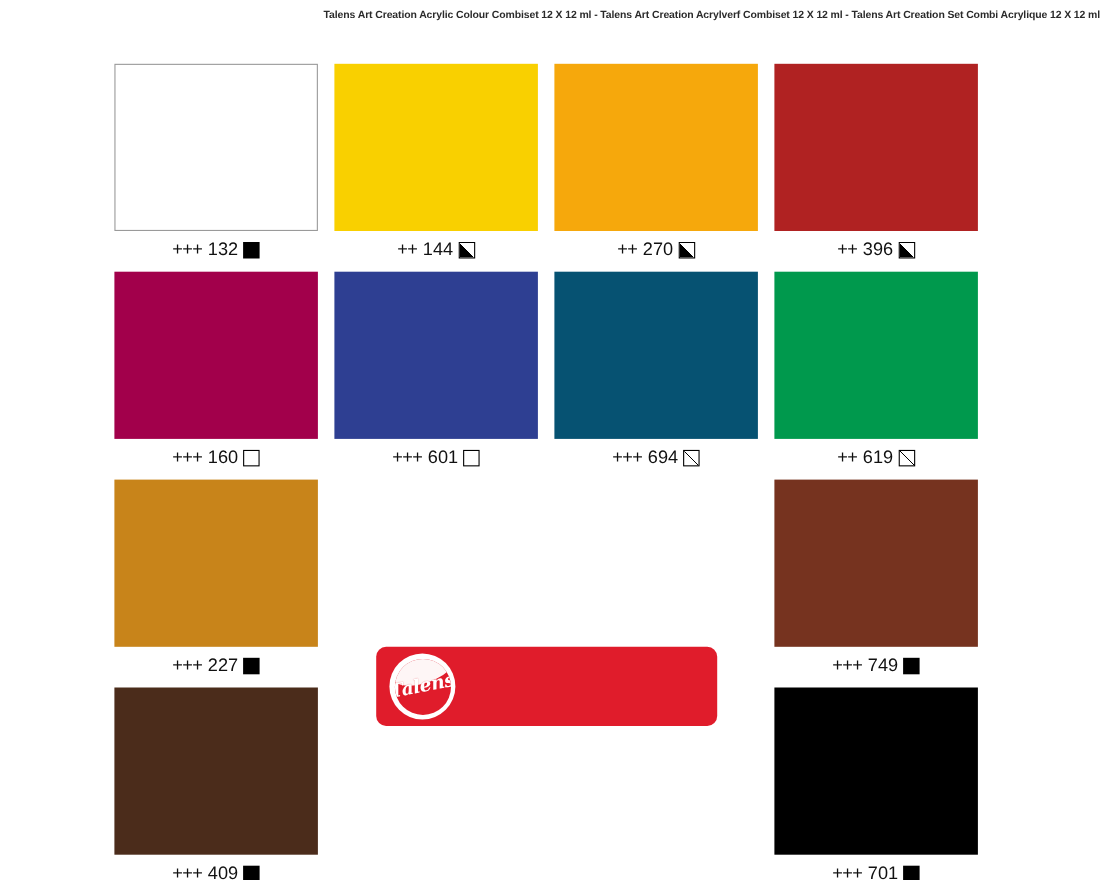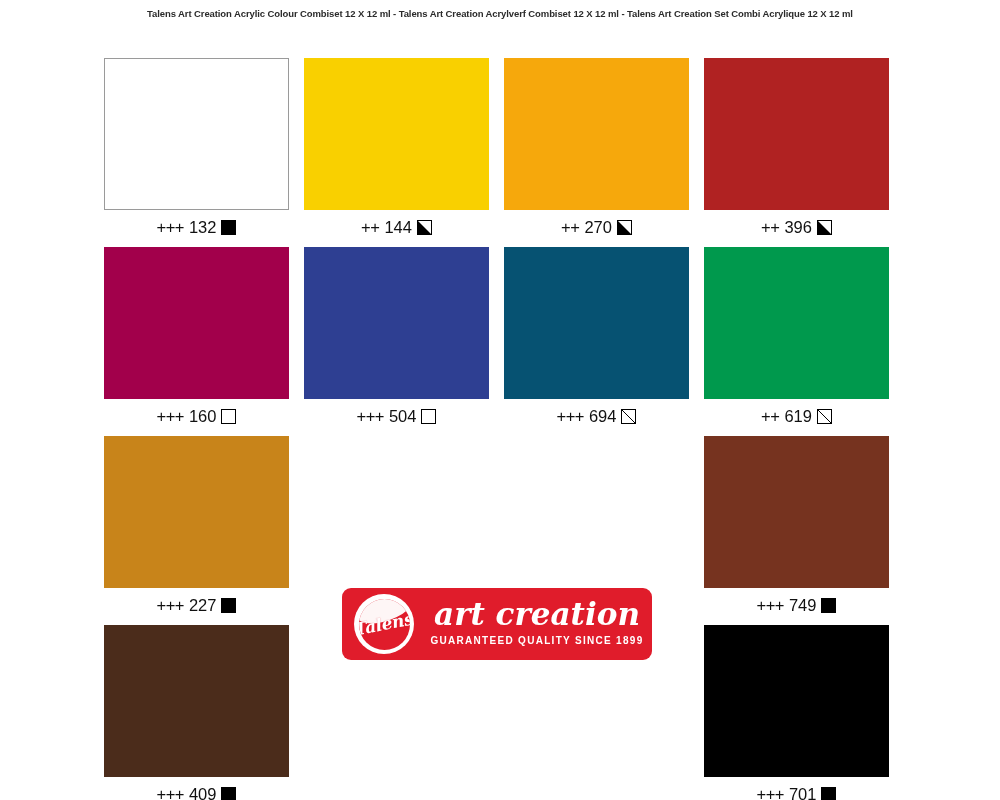--- a/index.html
+++ b/index.html
@@ -21,20 +21,21 @@
     padding-top: 5px;
     text-align: center;
   }
   .header-line {
     font-size: 9.5px;
     font-weight: 700;
     letter-spacing: -0.1px;
     color: #2b2b2b;
     line-height: 18px;
     white-space: nowrap;
+    text-align: right;
   }
   .header-line.second {
     line-height: 16px;
   }
 
   
   .grid {
     position: absolute;
     left: 0;
     top: 0;
@@ -241,21 +242,21 @@
       <div class="caption">
         <span class="plus">+++</span>
         <span class="code">160</span>
         <span class="marker empty"></span>
       </div>
     </div>
     <div class="cell" style="left: 304px; top: 247px;">
       <div class="swatch" title="504" style="background: rgb(46, 63, 146);"></div>
       <div class="caption">
         <span class="plus">+++</span>
-        <span class="code">504</span>
+        <span class="code">601</span>
         <span class="marker empty"></span>
       </div>
     </div>
     <div class="cell" style="left: 504px; top: 247px;">
       <div class="swatch" title="572" style="background: rgb(6, 82, 114);"></div>
       <div class="caption">
         <span class="plus">+++</span>
         <span class="code">694</span>
         <span class="marker diag"></span>
       </div>
@@ -302,17 +303,13 @@
     </div>
   </div>
 
 <div class="logo">
   <div class="logo-roundel">
     <div class="logo-roundel-inner">
       <div class="logo-roundel-swoosh"></div>
       <div class="logo-talens">Talens</div>
     </div>
   </div>
-  <div class="logo-text-block">
-    <div class="logo-main">art creation</div>
-    <div class="logo-sub">GUARANTEED QUALITY SINCE 1899</div>
-  </div>
 </div>
 
 </body></html>

